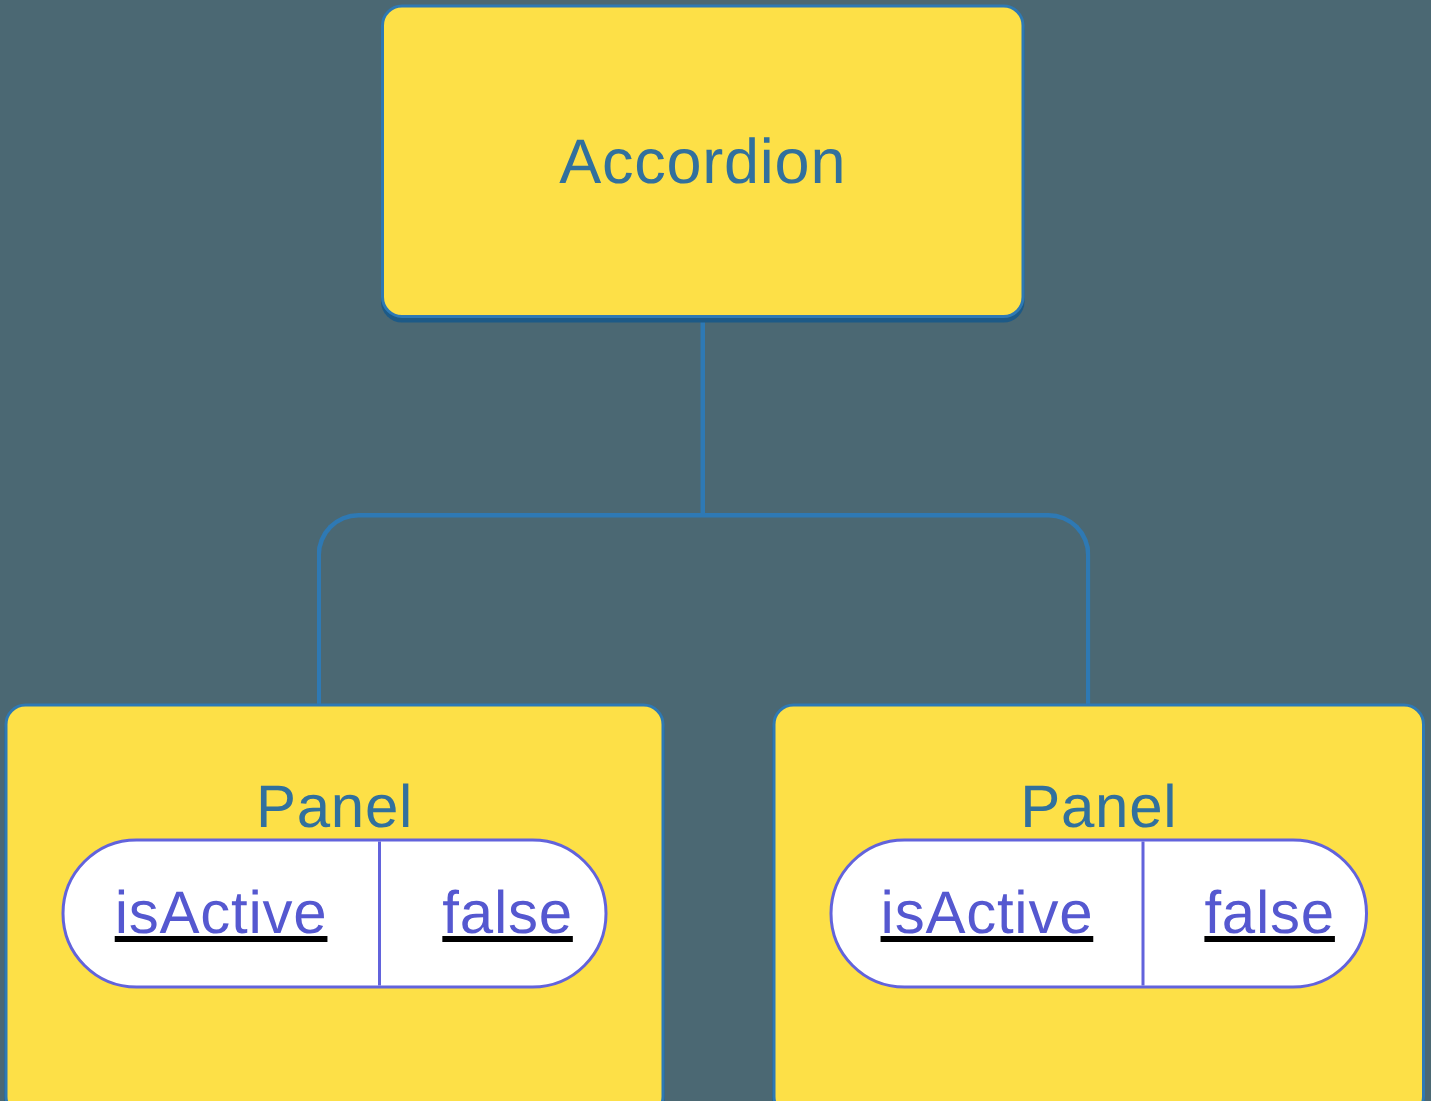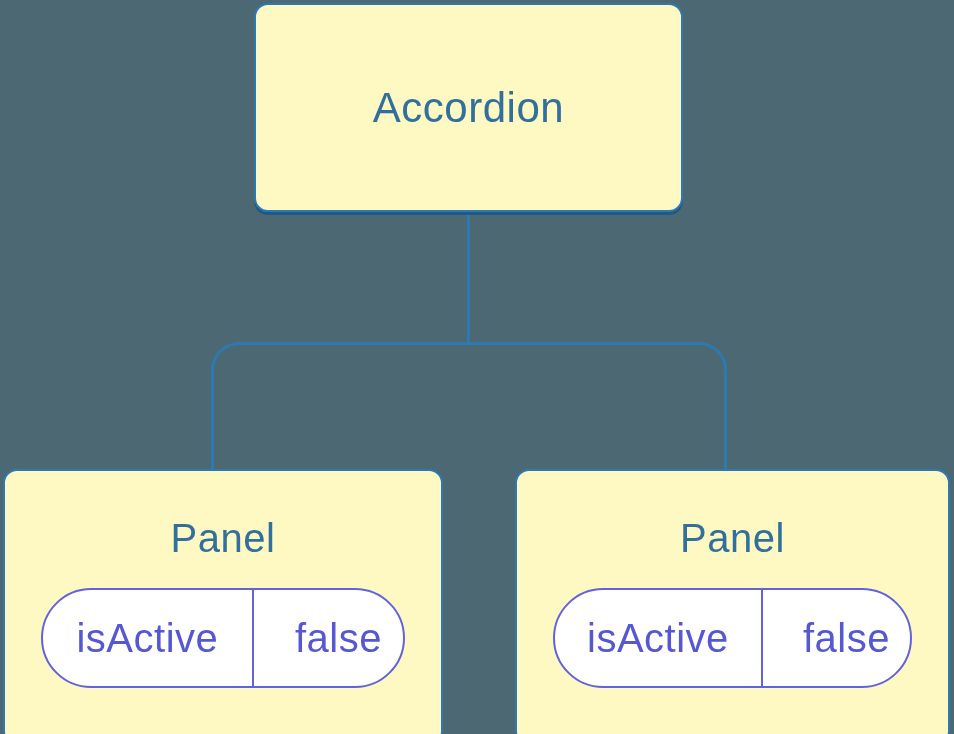--- a/index.html
+++ b/index.html
@@ -32,21 +32,21 @@
     border-top: 3px solid #2e79b4;
     border-left: 3px solid #2e79b4;
     border-right: 3px solid #2e79b4;
     border-radius: 28px 28px 0 0;
     box-sizing: border-box;
     background: transparent;
   }
   
   .node {
     position: absolute;
-    background: #fef9c3;
+    background: #fde047;
     border: 2px solid #2e79b4;
     border-radius: 14px;
     box-shadow: 0 3px 0 0 #1d5a87;
     box-sizing: border-box;
   }
   .node-root {
     left: 254px;
     top: 3px;
     width: 429px;
     height: 209px;
@@ -76,29 +76,29 @@
   .node-panel-left {
     left: 3px;
     width: 440px;
   }
   .node-panel-right {
     left: 515px;
     width: 435px;
   }
   
   .state-pill {
-    margin-top: 29px;
     width: calc(100% - 72px);
     height: 100px;
     border: 2px solid #6263dc;
     border-radius: 52px;
     box-sizing: border-box;
     display: flex;
     align-items: stretch;
     background: #ffffff;
+    text-decoration: underline;
   }
   .state-cell {
     display: flex;
     align-items: center;
     justify-content: center;
     color: #5558d0;
     font-size: 40px;
     letter-spacing: 0.5px;
   }
   .state-key-cell {

